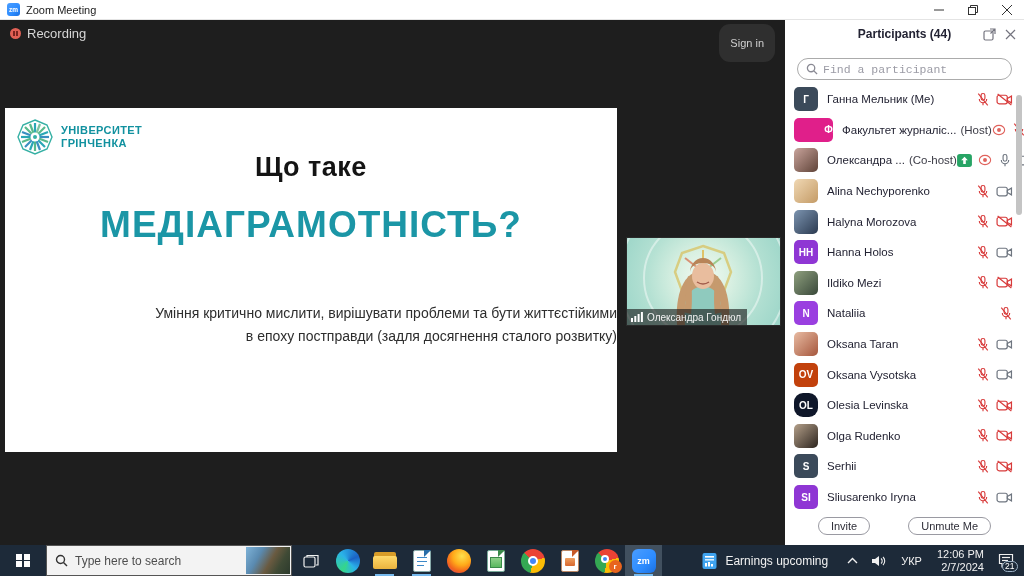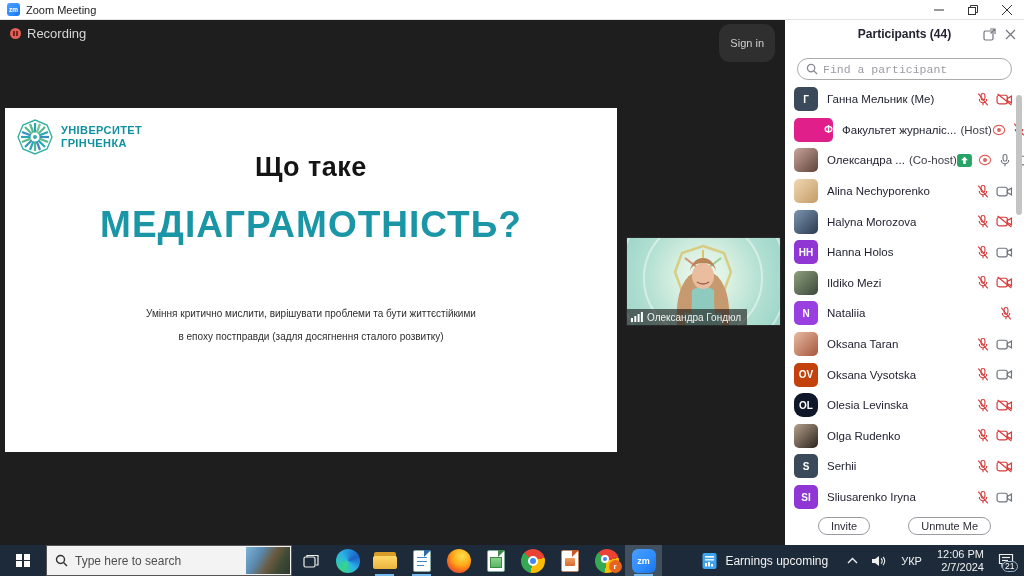--- a/index.html
+++ b/index.html
@@ -29,22 +29,22 @@
     font-size:11px; padding:13px 11px; border-radius:11px; border:none; }
 
   
   .slide { position:absolute; top:88px; left:5px; width:612px; height:344px; background:#ffffff; }
   .slide-logo { position:absolute; top:10px; left:11px; display:flex; align-items:center; gap:7px; }
   .logo-text { font-size:11px; font-weight:bold; line-height:13px; letter-spacing:.4px; color:#11919f; }
   .slide-title-small { position:absolute; top:44px; width:100%; text-align:center;
     font-size:27px; font-weight:bold; color:#141414; letter-spacing:.5px; }
   .slide-title-big { position:absolute; top:96px; width:100%; text-align:center;
     font-size:37px; font-weight:bold; letter-spacing:1px; color:#1b96a6; }
-  .slide-subtitle { position:absolute; top:194px; width:100%; text-align:center;
-    font-size:10px; line-height:23px; color:#2d2d2d; }
+  .slide-subtitle { position:absolute; top:194px; width:100%; text-align:right;
+    font-size:14px; line-height:23px; color:#2d2d2d; }
 
   
   .video-thumb { position:absolute; top:218px; left:627px; width:153px; height:87px;
     background:radial-gradient(circle at 50% 46%, #f3fbf4 0%, #d9f0e2 30%, #b5e1d3 62%, #9bd5c8 100%);
     outline:1px solid #2a2a2a; overflow:hidden; }
   .vt-ring { position:absolute; border-radius:50%; border:2px solid rgba(255,255,255,.45); }
   .vt-ring.r1 { width:120px; height:120px; left:16px; top:-20px; }
   .vt-ring.r2 { width:170px; height:170px; left:-9px; top:-45px; }
   .vt-person { position:absolute; left:0; top:0; }
   .vt-name { position:absolute; left:0; bottom:0; height:16px; display:flex; align-items:center; gap:4px;

